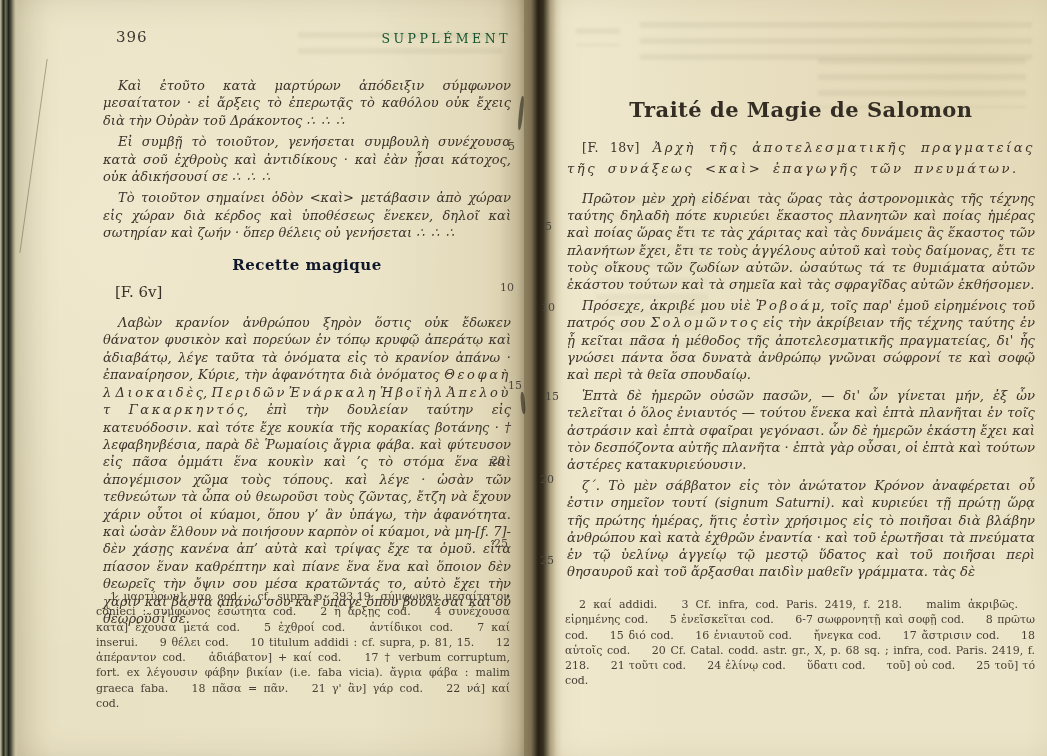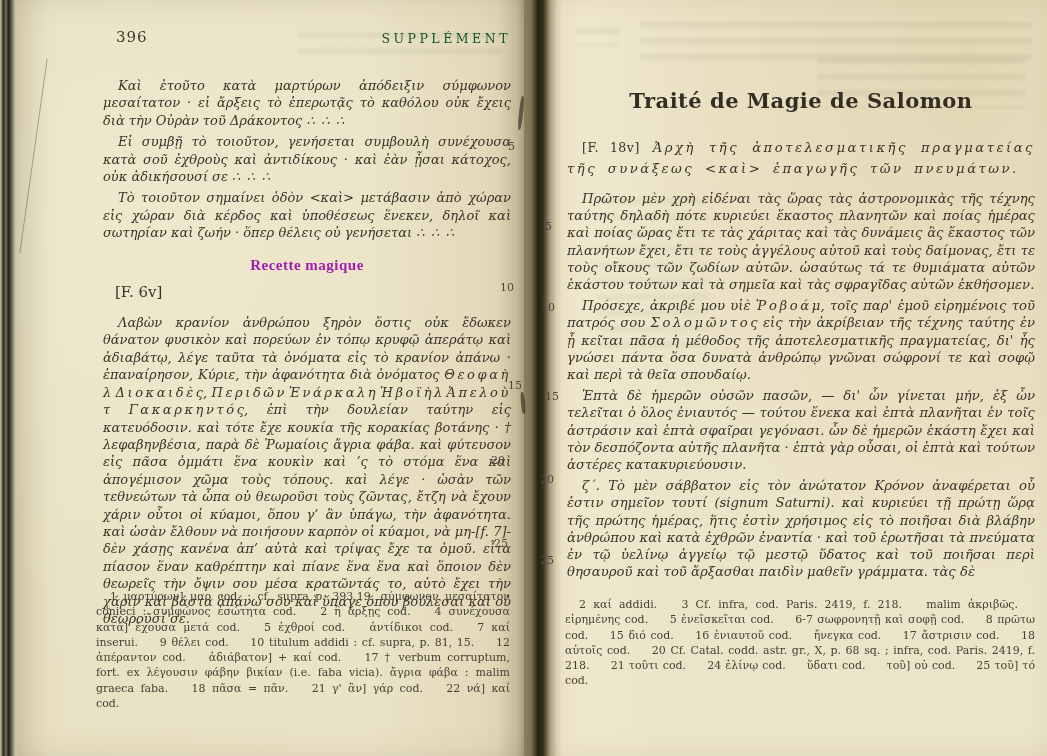--- a/index.html
+++ b/index.html
@@ -41,34 +41,34 @@
   .txt{position:absolute;z-index:3;text-align:right;}
   .greek{font-style:italic;text-align:justify;color:#3b332a;}
   .greek p{margin:0 0 4px 0;text-indent:15px;}
 
   
   #lp-number{left:116px;top:28px;font-size:15px;letter-spacing:1px;color:#3f3a32;}
   #lp-header{left:103px;top:31px;width:408px;text-align:right;font-size:12.5px;
     letter-spacing:3.5px;color:#14532d;}
   #lp-flow{left:103px;top:77px;width:408px;font-size:13px;line-height:17.4px;}
   #lp-heading{font-style:normal;text-align:center;font-weight:bold;font-size:15px;
-    margin:15px 0 10px 0;color:#a21caf;letter-spacing:0.5px;font-family:Liberation Serif, serif;}
+    margin:15px 0 10px 0;color:#0f172a;letter-spacing:0.5px;}
   #lp-folio-row{position:relative;height:20px;margin-bottom:10px;font-size:13px;}
   #lp-folio{position:absolute;left:12px;font-style:normal;font-size:15px;}
   #lp-subtitle{display:block;text-align:center;letter-spacing:2.5px;}
   #lp-footnotes{left:96px;top:589px;width:414px;font-size:11px;line-height:15.3px;
     text-align:justify;text-indent:14px;color:#453e34;}
   .fn{margin-right:17px;}
   .lnum{position:absolute;z-index:8;font-size:11px;color:#4c463c;font-style:normal;}
   #lln5{left:508px;top:140px;}  #lln10{left:500px;top:281px;}
   #lln15{left:508px;top:379px;} #lln20{left:491px;top:454px;}
   #lln25{left:494px;top:537px;}
 
   
-  #rp-title{left:567px;top:88px;width:468px;text-align:center;font-weight:bold;
+  #rp-title{left:567px;top:97px;width:468px;text-align:center;font-weight:bold;
     font-size:21px;color:#332d24;letter-spacing:0.5px;}
   #rp-flow{left:567px;top:138px;width:468px;font-size:13.2px;line-height:17.2px;}
   #rp-incipit{margin:0 0 11px 0;text-indent:15px;letter-spacing:2.5px;word-spacing:4px;
     line-height:20.5px;}
   #rp-folio{font-style:normal;font-size:12.5px;letter-spacing:0.5px;}
   #rp-flow p.gap{}
   #rp-footnotes{left:565px;top:597px;width:470px;font-size:11px;line-height:15.3px;
     text-align:justify;text-indent:14px;color:#453e34;}
   #rln5{left:545px;top:220px;}  #rln10{left:541px;top:301px;}
   #rln15{left:545px;top:390px;} #rln20{left:540px;top:473px;}

